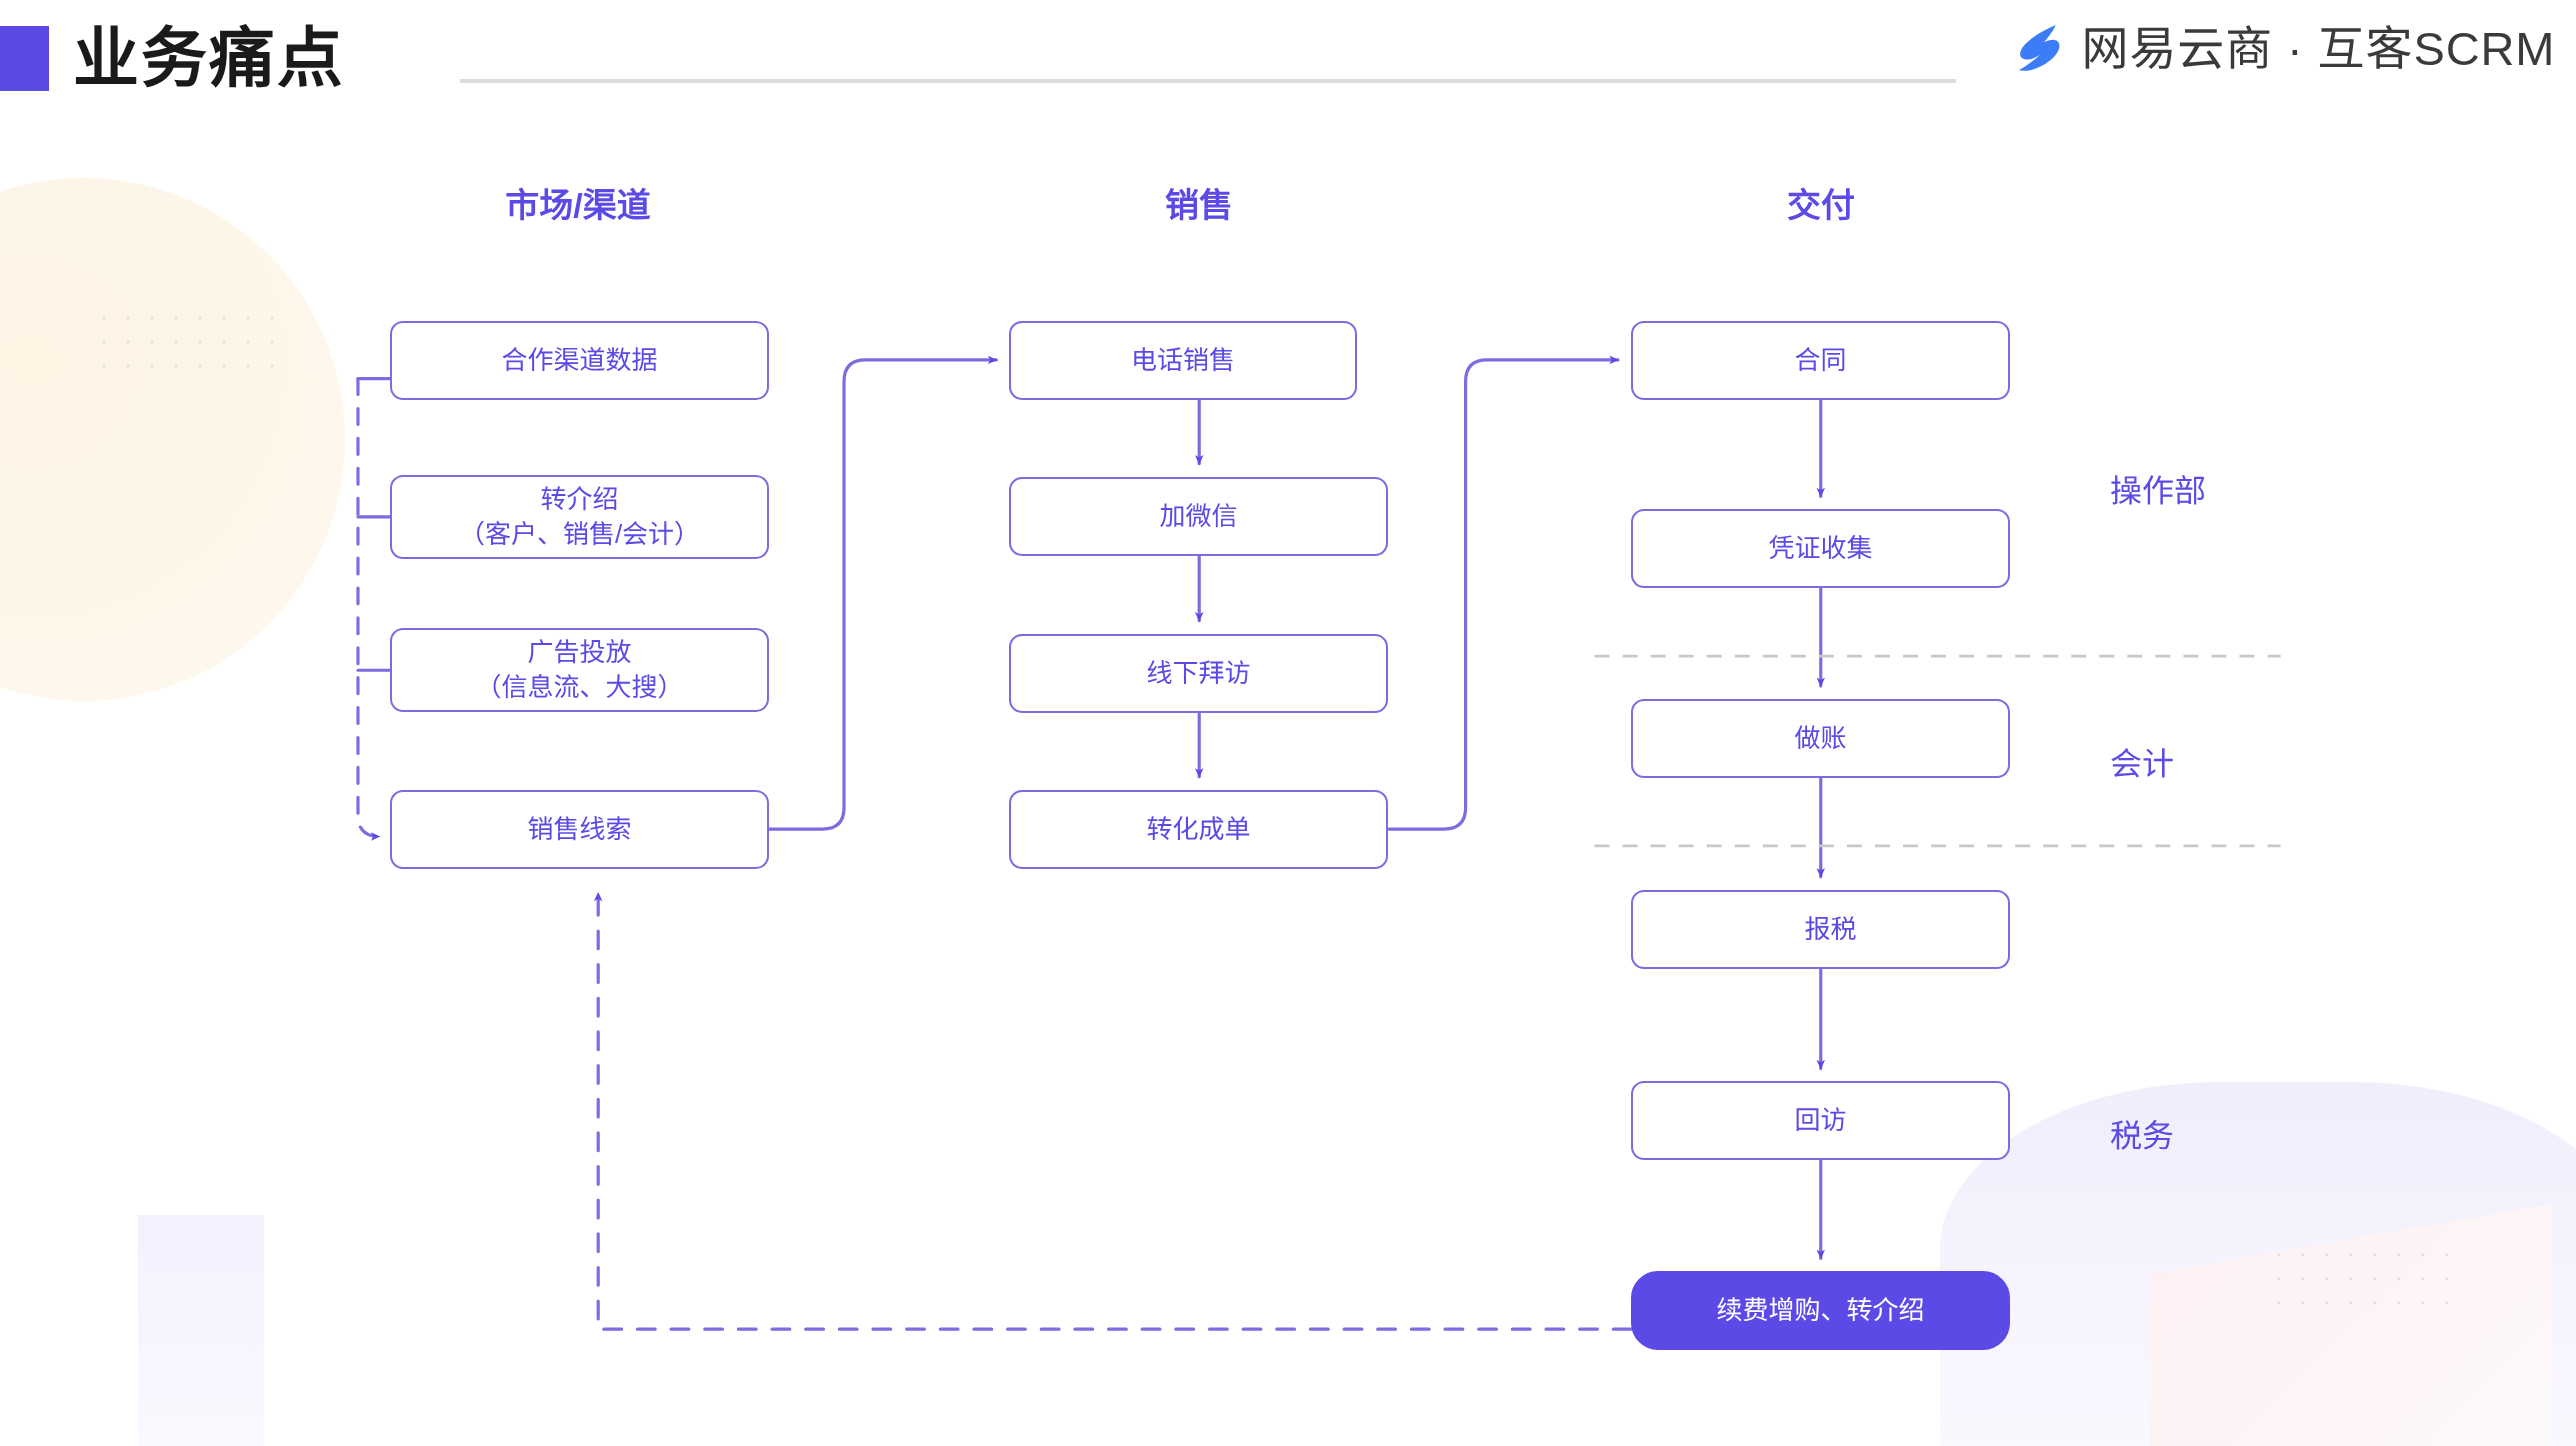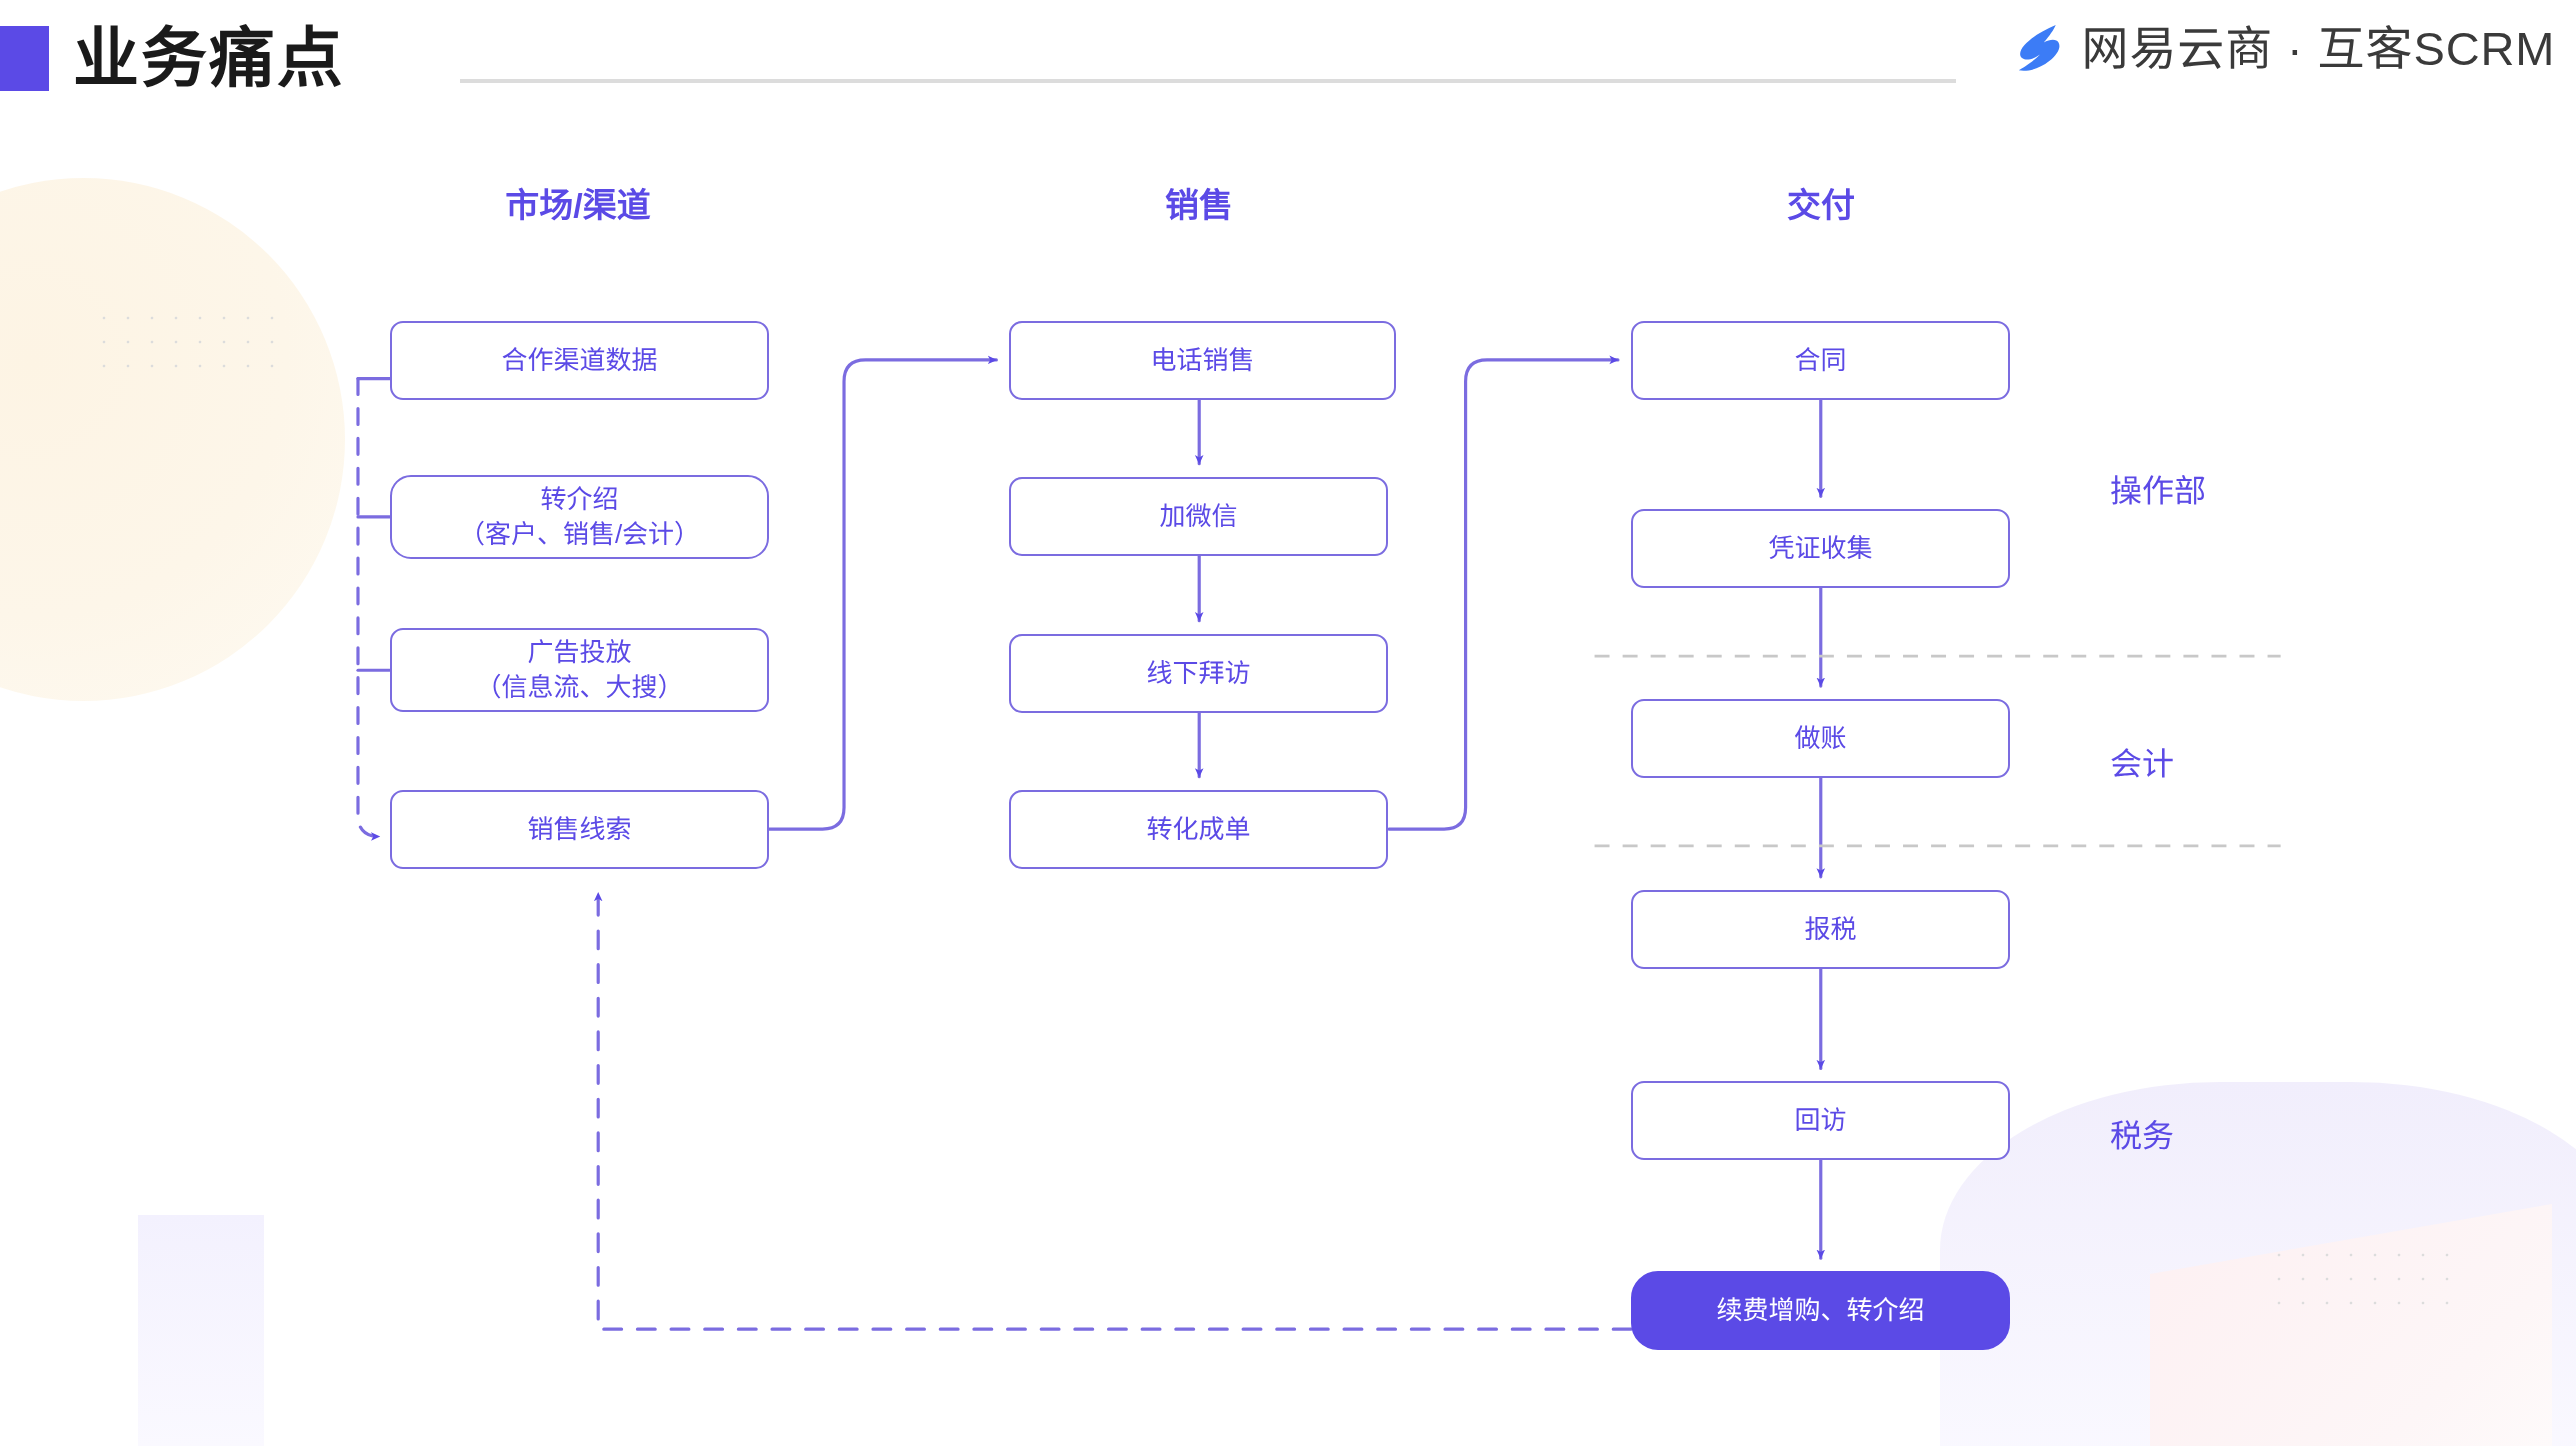--- a/index.html
+++ b/index.html
@@ -135,27 +135,27 @@
       <path d="M1745,1422 L640,1422 L640,955" stroke-dasharray="19 17" marker-end="url(#ah)"></path>
     </g>
 
     <g stroke="#c8c8c8" stroke-width="3" stroke-dasharray="16 14" fill="none">
       <line x1="1706" y1="702" x2="2440" y2="702"></line>
       <line x1="1706" y1="905" x2="2440" y2="905"></line>
     </g>
   </svg>
 
   <div class="node" style="left:390px;top:321px;width:379px;height:79px;">合作渠道数据</div>
-  <div class="node" style="left:390px;top:475px;width:379px;height:84px;border-radius:21px;">转介绍
+  <div class="node" style="left:390px;top:475px;width:379px;height:84px;">转介绍
 （客户、销售/会计）</div>
   <div class="node" style="left:390px;top:628px;width:379px;height:84px;">广告投放
 （信息流、大搜）</div>
   <div class="node" style="left:390px;top:790px;width:379px;height:79px;">销售线索</div>
 
-  <div class="node" style="left:1009px;top:321px;width:387px;height:79px;text-align:right;">电话销售</div>
+  <div class="node" style="left:1009px;top:321px;width:348px;height:79px;text-align:right;">电话销售</div>
   <div class="node" style="left:1009px;top:477px;width:379px;height:79px;">加微信</div>
   <div class="node" style="left:1009px;top:634px;width:379px;height:79px;">线下拜访</div>
   <div class="node" style="left:1009px;top:790px;width:379px;height:79px;">转化成单</div>
 
   <div class="node" style="left:1631px;top:321px;width:379px;height:79px;">合同</div>
   <div class="node" style="left:1631px;top:509px;width:379px;height:79px;">凭证收集</div>
   <div class="node" style="left:1631px;top:699px;width:379px;height:79px;">做账</div>
   <div class="node" style="left:1631px;top:890px;width:379px;height:79px;padding-left:20px;">报税</div>
   <div class="node" style="left:1631px;top:1081px;width:379px;height:79px;">回访</div>
   <div class="node filled" style="left:1631px;top:1271px;width:379px;height:79px;">续费增购、转介绍</div>

